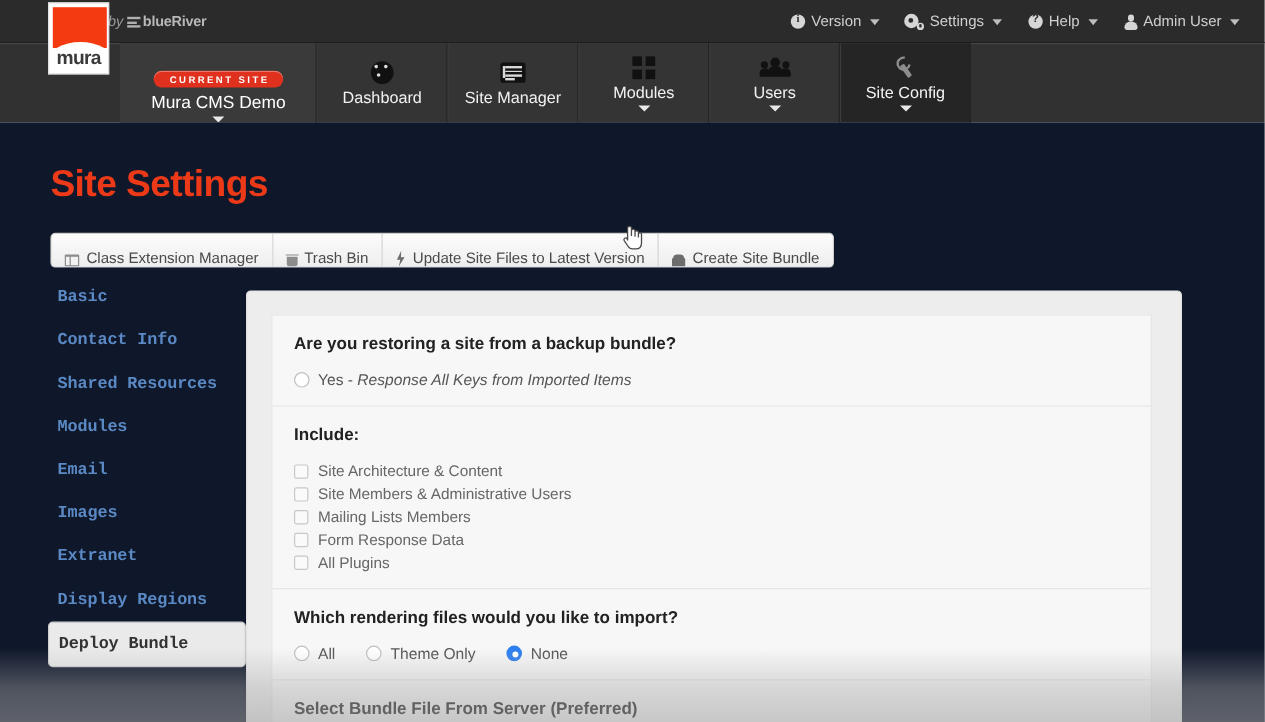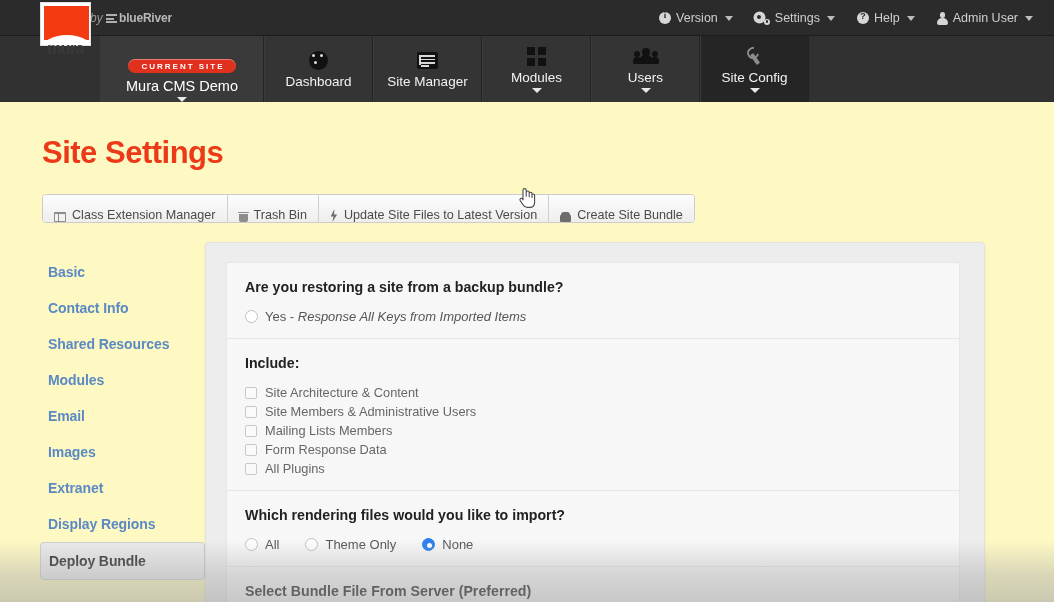--- a/index.html
+++ b/index.html
@@ -67,21 +67,21 @@
   .ic-user{ position:relative; width:11px; height:12px; }
   .ic-user:before{content:"";position:absolute;left:3px;top:0;width:5.5px;height:5.5px;border-radius:50%;background:#d6d6d6;}
   .ic-user:after{content:"";position:absolute;left:0.5px;top:6px;width:10.5px;height:6.5px;border-radius:5px 5px 2px 2px;background:#d6d6d6;}
 
   
   .navbar {
     position:absolute; left:0; top:36px; width:1054px; height:66px;
     background:#313131;
   }
   .logo-wrap {
-    position:absolute; left:40px; top:-34px; width:51px; height:44px;
+    position:absolute; left:40px; top:-34px; width:51px; height:60px;
     background:#ffffff; border:1px solid #e0e0e0;
     padding:3px 3px 0 3px;
     z-index:4;
   }
   .logo-red {
     width:45px; height:34px; background:#f33a10;
     position:relative; overflow:hidden;
   }
   .logo-red:after{
     content:""; position:absolute; left:-4px; bottom:-11px;
@@ -143,21 +143,21 @@
     content:""; position:absolute; left:2px; top:1px; width:8px;height:8px;
     border:2.8px solid #8d8d8d; border-radius:50%; border-right-color:transparent;
     transform:rotate(-35deg);
   }
   .g-wr:after{
     content:""; position:absolute; left:8px; top:7px; width:4px;height:12px;
     background:#8d8d8d; transform:rotate(-35deg); border-radius:1px;
   }
 
   
-  .page{ position:absolute; left:0; top:102px; width:1054px; height:500px; background:#fef9c3;padding-left:39px; }
+  .page{ position:absolute; left:0; top:102px; width:1054px; height:500px; background:#0f172a;padding-left:39px; }
   .page-title{
     position:absolute; left:42px; top:33px;
     font-size:31px; font-weight:bold; color:#ec3a18;
     letter-spacing:-0.5px;
   }
 
   .btn-toolbar{
     position:absolute; left:42px; top:92px; height:29px;
     display:flex; border:1px solid #ccc; border-radius:4px; overflow:hidden;
     background:#f5f5f5;
@@ -178,21 +178,21 @@
   .ic-trash{ width:9px;height:11px;position:relative; }
   .ic-trash:before{content:"";position:absolute;left:0;top:2.5px;width:9px;height:8.5px;background:#8c8c8c;border-radius:0 0 2px 2px;}
   .ic-trash:after{content:"";position:absolute;left:-1px;top:0.5px;width:11px;height:1.8px;background:#8c8c8c;border-radius:1px;}
   .ic-bolt{ width:8px;height:13px; background:#6d6d6d;
      clip-path:polygon(55% 0,10% 58%,45% 58%,30% 100%,90% 42%,52% 42%); }
   .ic-gift{ width:11px;height:11px;position:relative;}
   .ic-gift:before{content:"";position:absolute;left:0;top:3.5px;width:11px;height:7.5px;background:#6d6d6d;border-radius:1px;}
   .ic-gift:after{content:"";position:absolute;left:1px;top:0.5px;width:9px;height:3.5px;background:#6d6d6d;border-radius:3px 3px 0 0;}
 
   
-  .sidebar{ position:absolute; left:40px; top:152px; width:165px; }
+  .sidebar{ position:absolute; left:40px; top:128px; width:165px;font-family:Liberation Mono, monospace; }
   .side-item{
     display:block; color:#5a89c4; font-size:14px; font-weight:bold;
     padding:10px 8px; cursor:pointer; letter-spacing:-0.1px;
   }
   .side-item.active{
     background:#eaeaea; border:1px solid #cfcfcf; border-radius:4px;
     color:#333; margin:0 0 0 0;
   }
 
   

